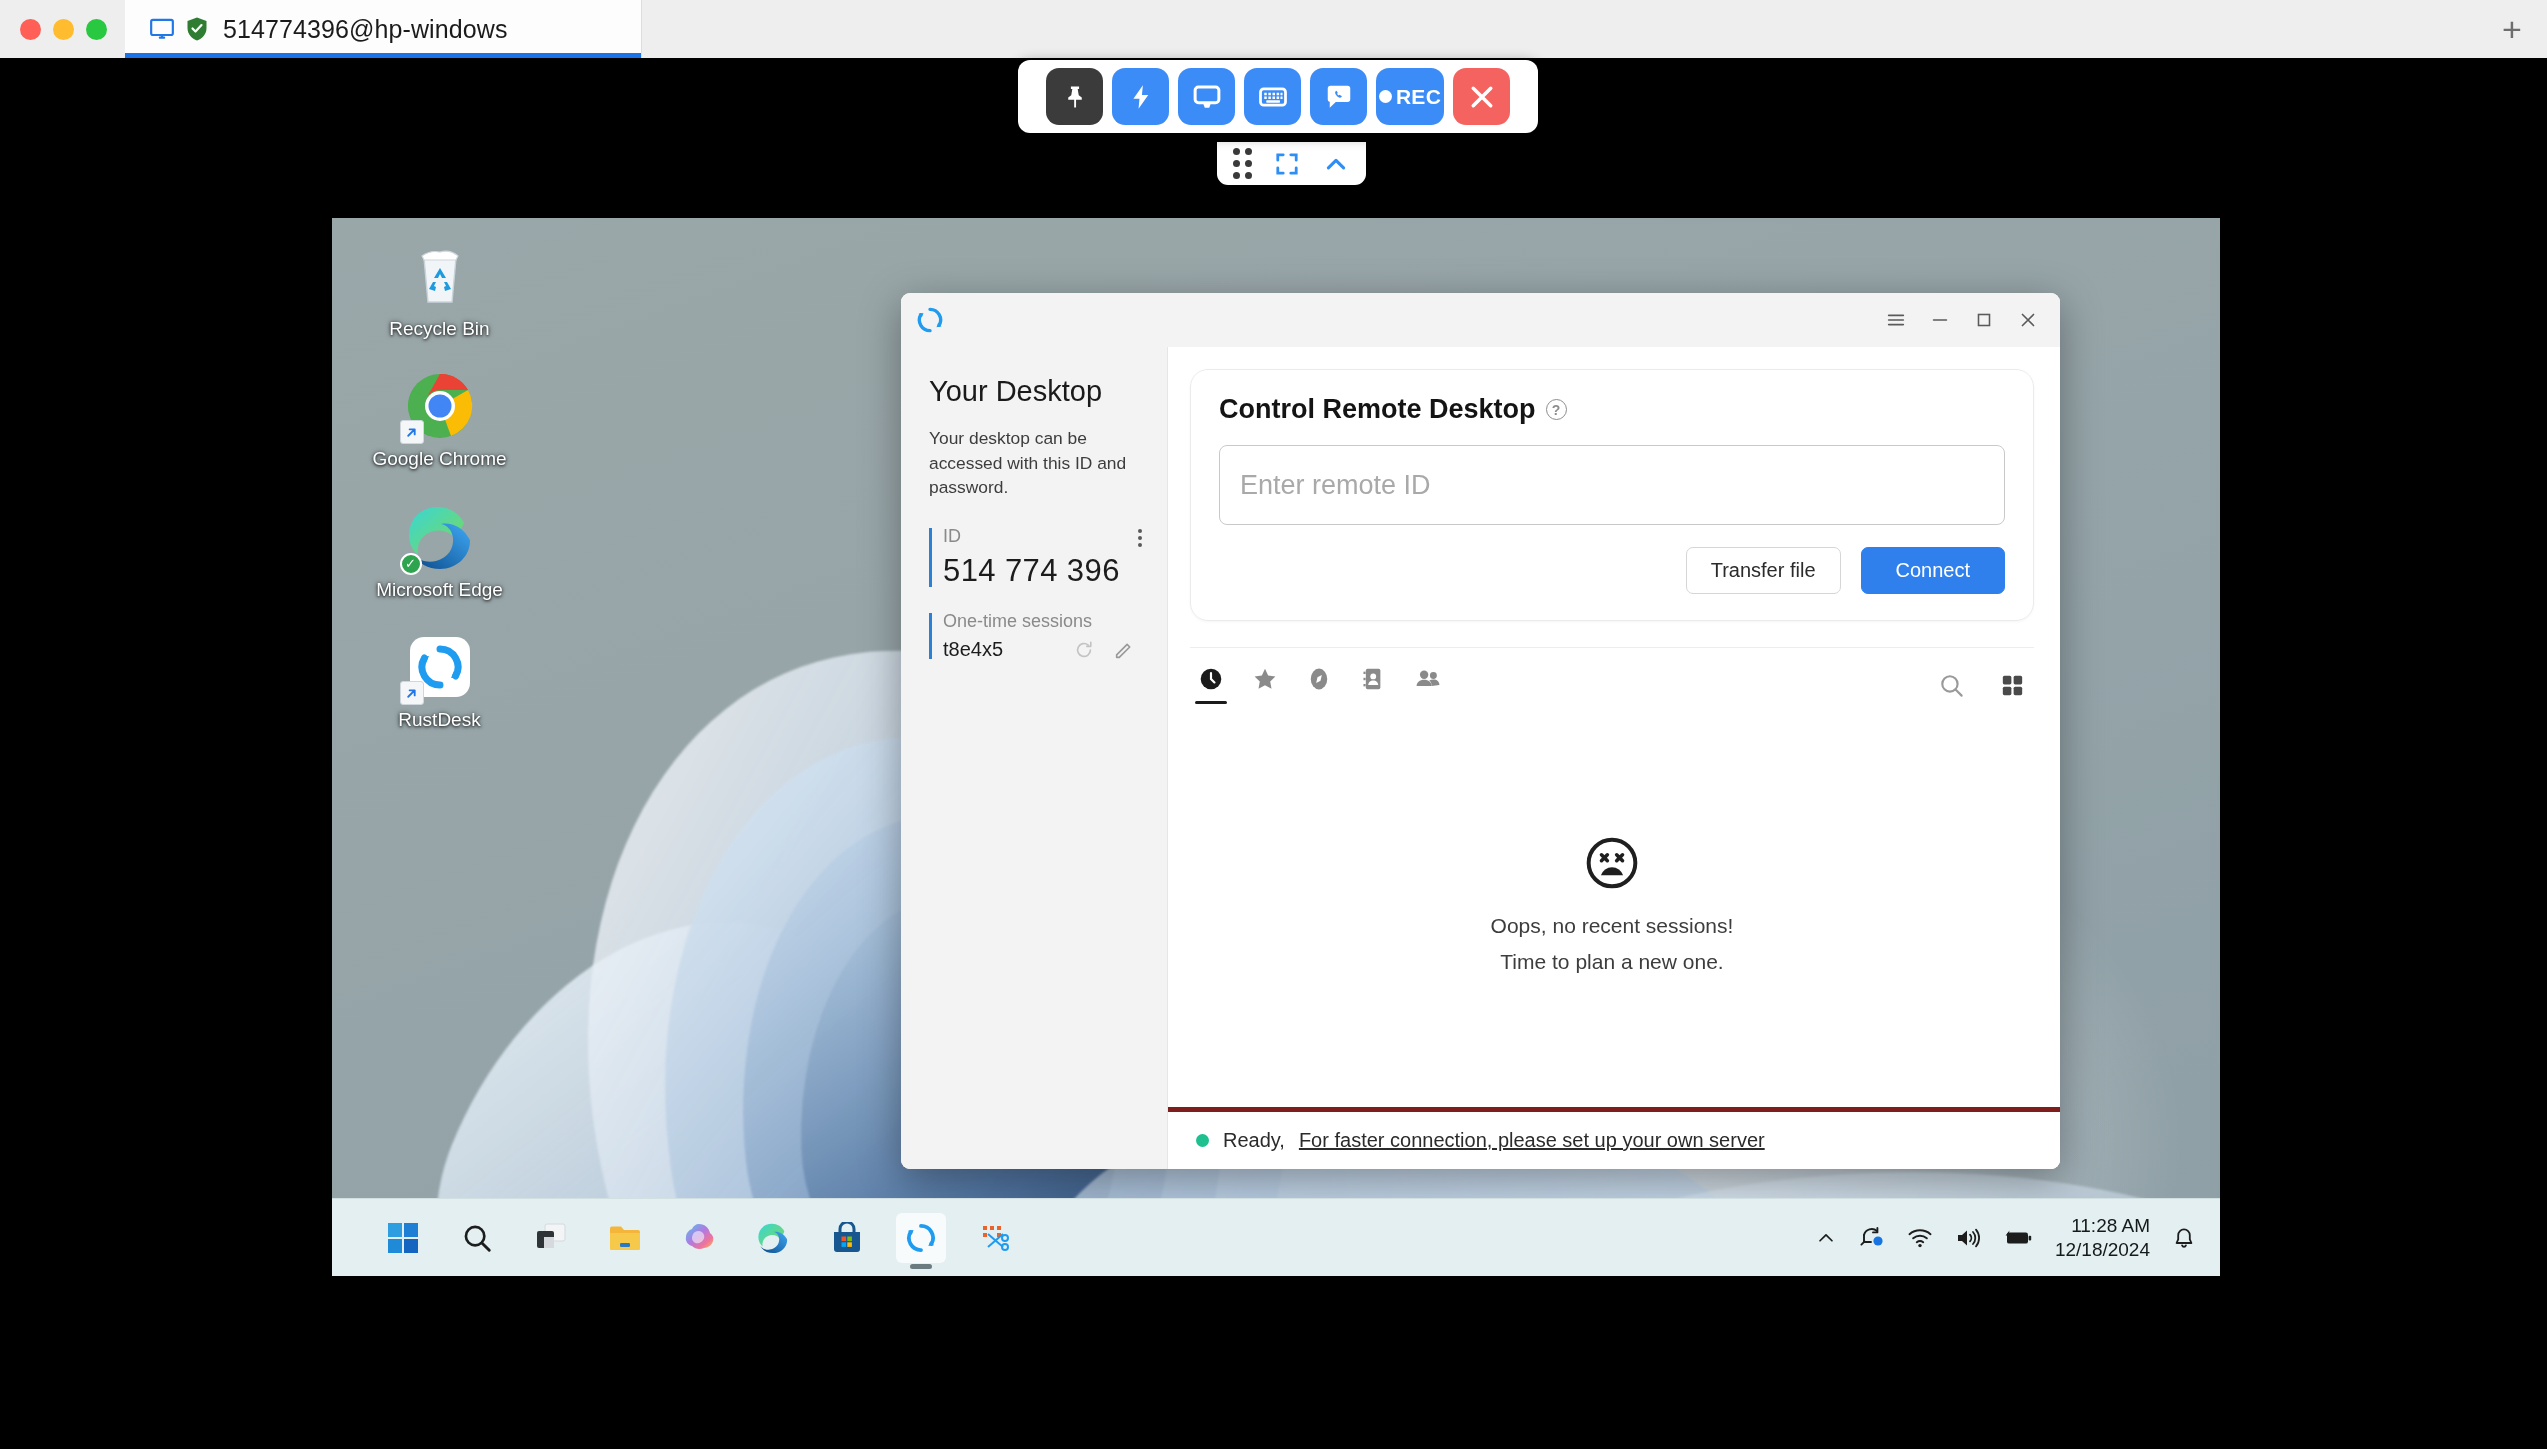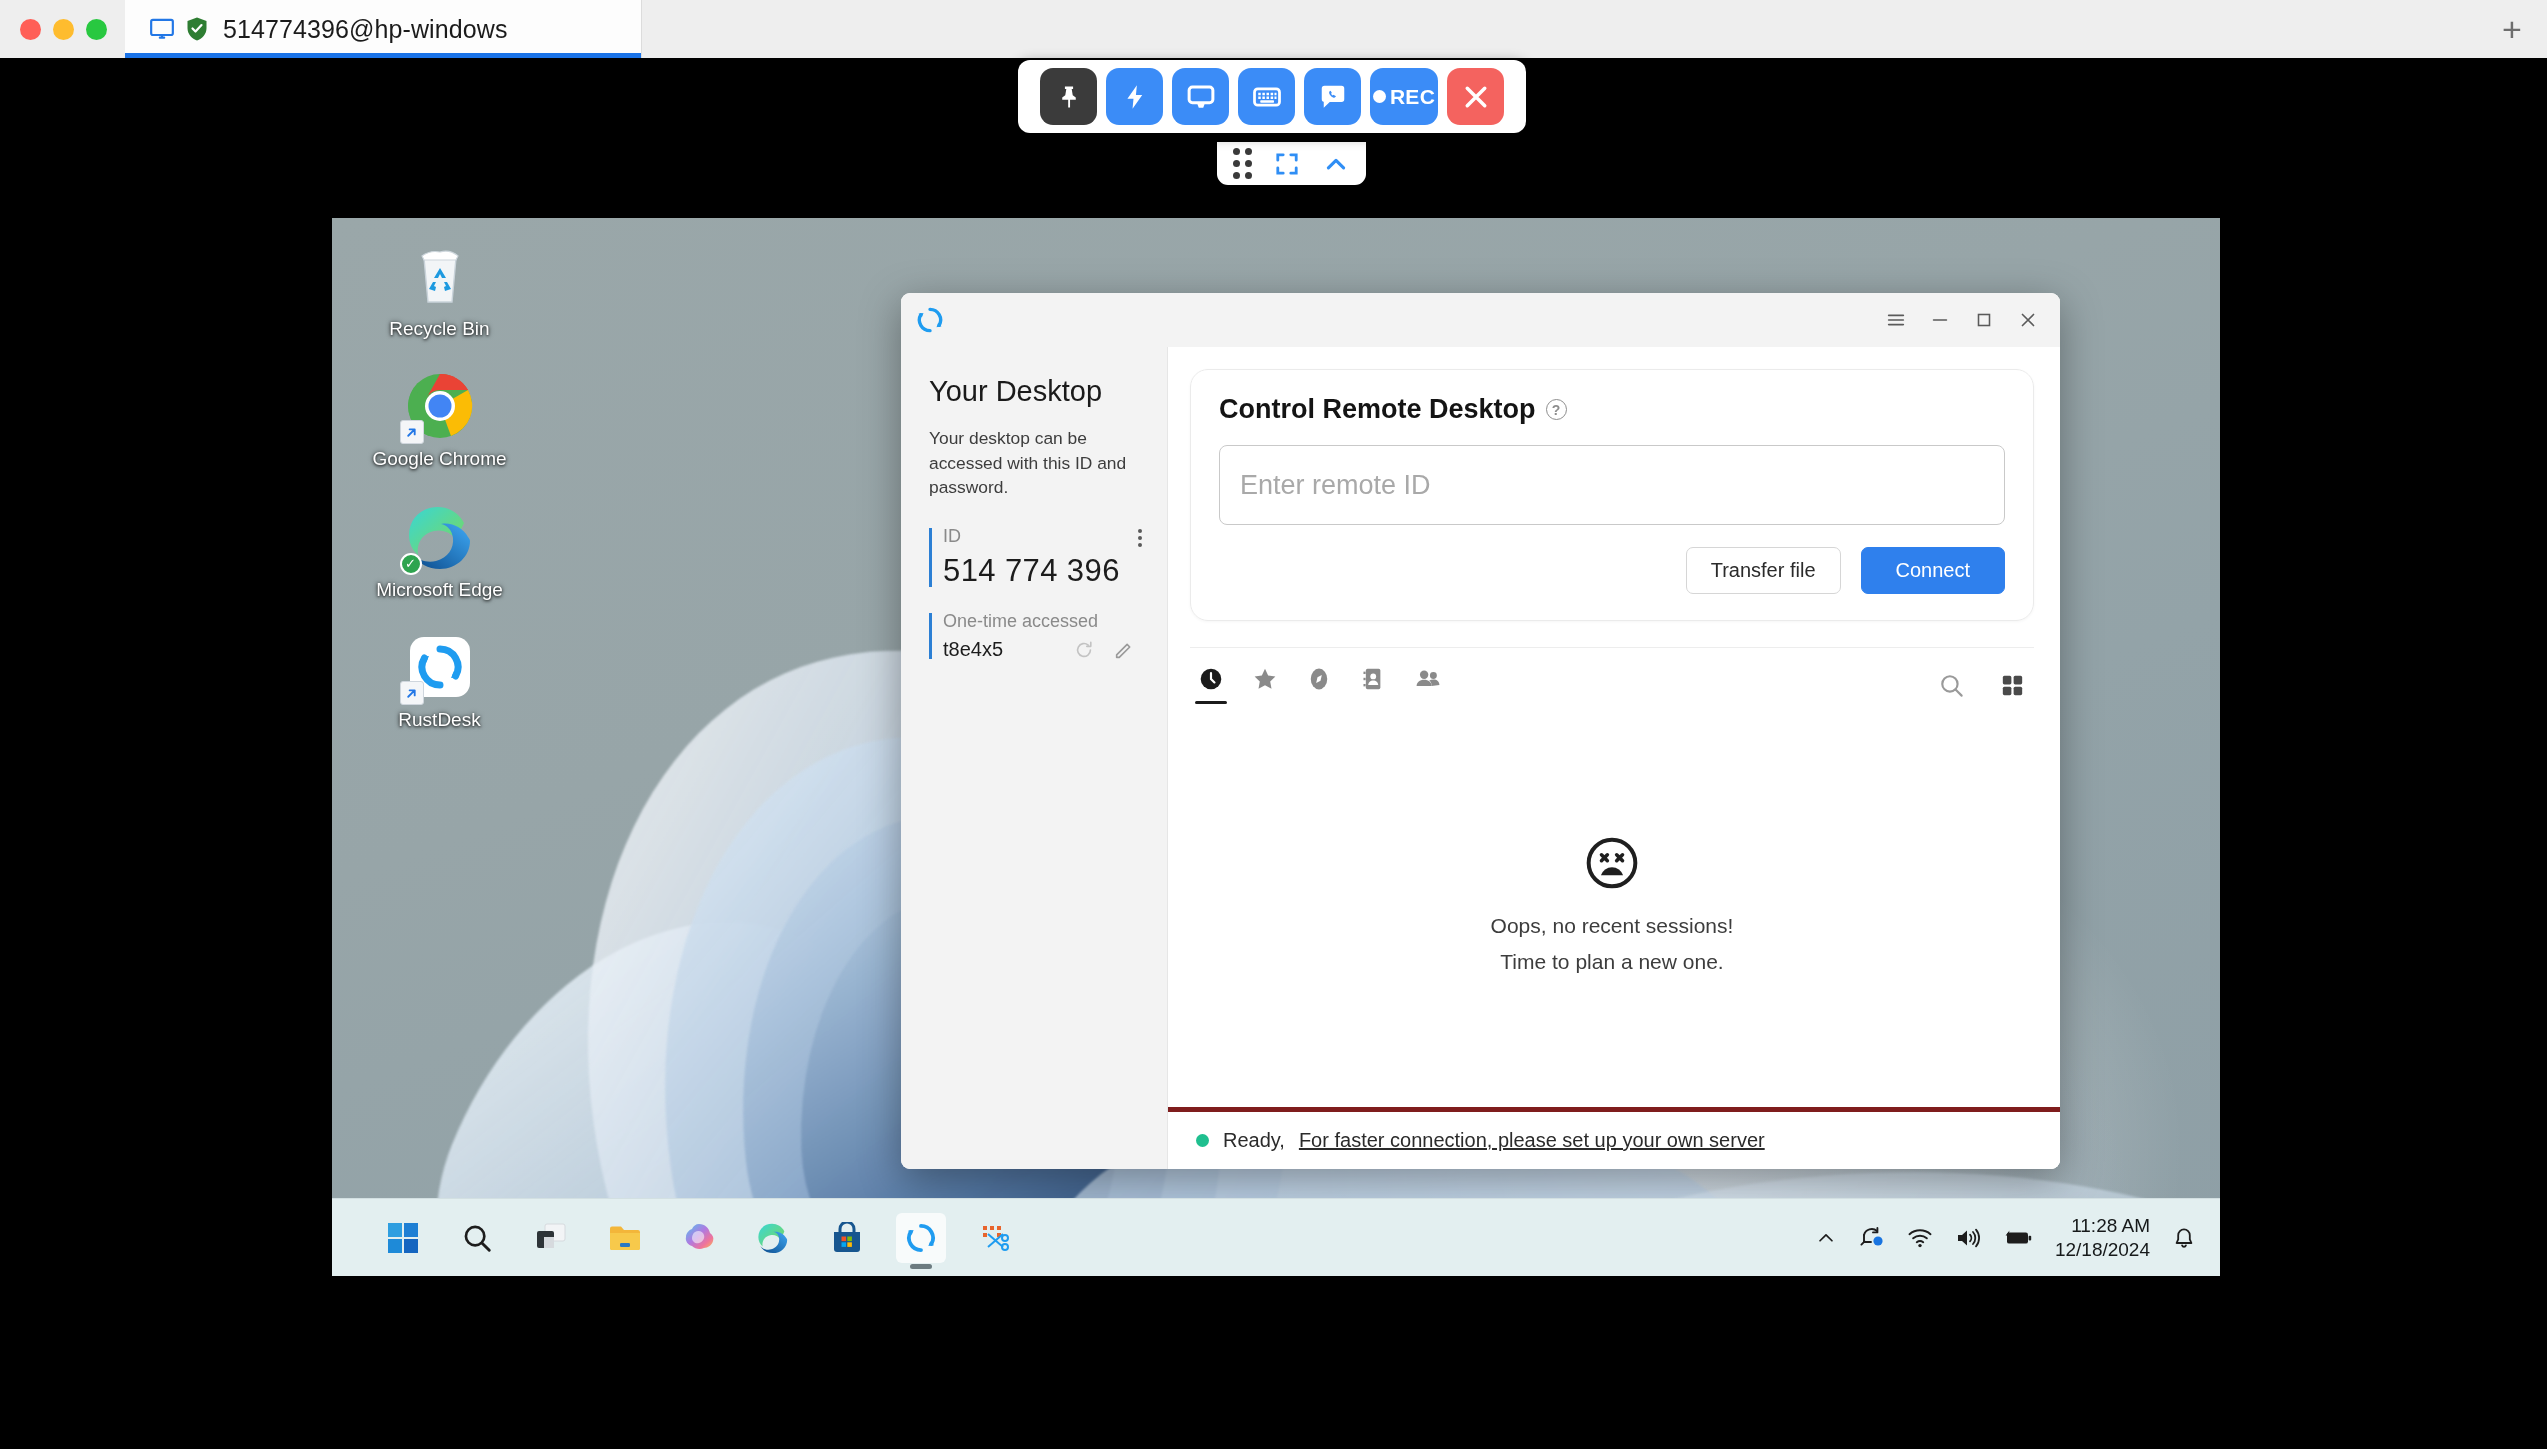--- a/index.html
+++ b/index.html
@@ -48,21 +48,21 @@
     width: 70px; display: flex; align-items: center; justify-content: center;
     color: #6d6d6d; font-size: 34px; font-weight: 300; line-height: 1;
     user-select: none;
   }
 
   
   .float-bar {
     position: absolute; left: 1018px; top: 60px;
     background: #ffffff;
     border-radius: 12px;
-    padding: 8px 22px;
+    padding: 8px 28px;
     display: flex; align-items: center; gap: 9px;
     box-shadow: 0 3px 14px rgba(0,0,0,.45);
     z-index: 60;
   }
   .fb-btn {
     width: 57px; height: 57px; border-radius: 13px;
     display: flex; align-items: center; justify-content: center;
     color: #fff; cursor: pointer;
   }
   .fb-btn.dark { background: #3b3b3b; }
@@ -524,21 +524,21 @@
           <div class="field-label">ID</div>
           <div class="field-value-id">514 774 396</div>
           <span class="dots-btn">
               <i></i>
               <i></i>
               <i></i>
             </span>
         </div>
 
         <div class="field-block">
-          <div class="field-label">One-time accessed</div>
+          <div class="field-label">One-time sessions</div>
           <div class="pw-row">
             <div class="field-value-pw">t8e4x5</div>
             <div class="pw-actions">
               <svg width="22" height="22" viewBox="0 0 24 24">
                 <path d="M19 12a7 7 0 1 1-2.4-5.3" fill="none" stroke="#c3c3c3" stroke-width="1.8" stroke-linecap="round"></path>
                 <path d="M19.4 3.6V8h-4.4" fill="none" stroke="#c3c3c3" stroke-width="1.8" stroke-linecap="round" stroke-linejoin="round"></path>
               </svg>
               <svg width="22" height="22" viewBox="0 0 24 24">
                 <path d="M4 17.3 15.4 5.9l2.8 2.8L6.8 20.1H4Z" fill="none" stroke="#9a9a9a" stroke-width="1.8" stroke-linejoin="round"></path>
               </svg>

